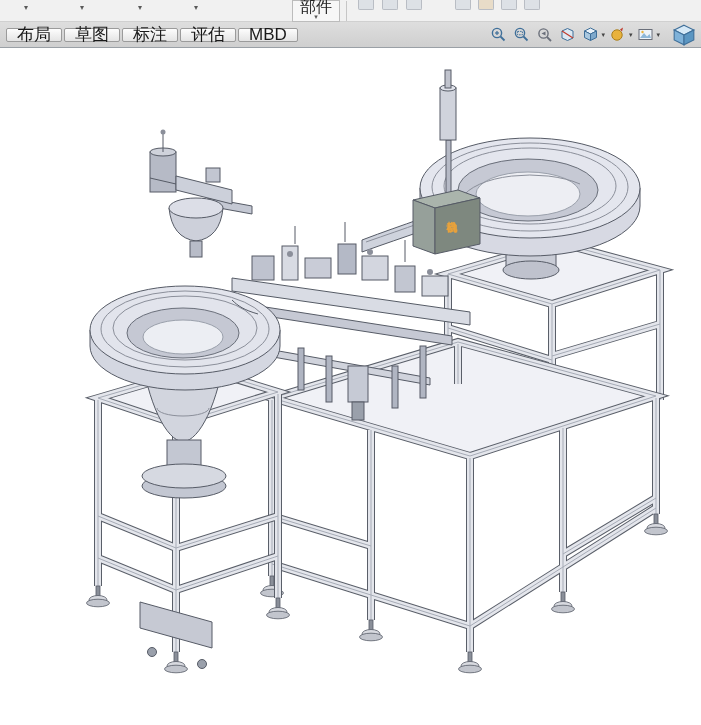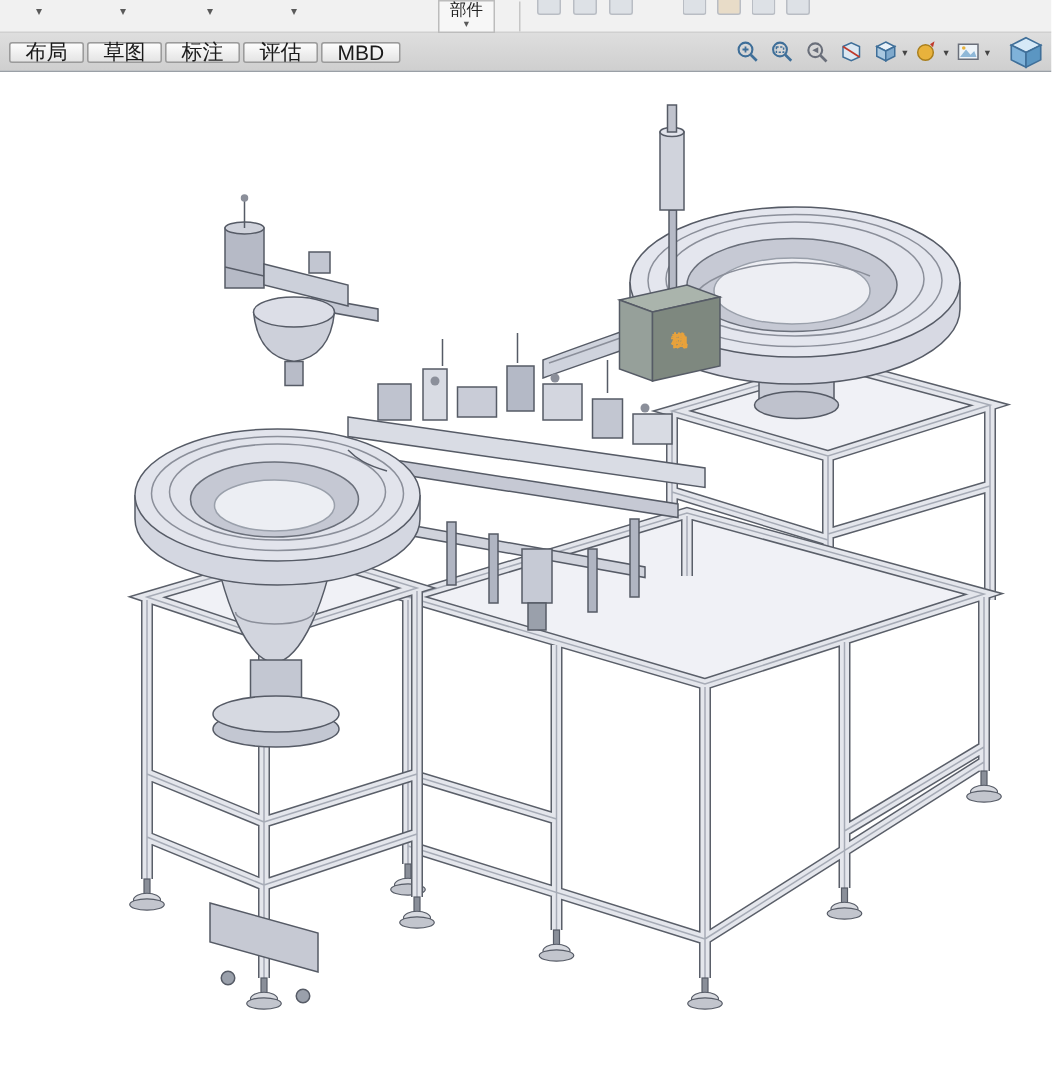--- a/index.html
+++ b/index.html
@@ -4,30 +4,30 @@
 <style>
   html,body{margin:0;padding:0;background:#fff;}
   *{box-sizing:border-box;}
   body{font-family:"Liberation Sans", sans-serif; width:701px; height:725px; overflow:hidden;}
   .app{width:701px;height:725px;display:flex;flex-direction:column;background:#fff;}
 
   
   .ribbon-partial{position:relative;height:22px;background:#f1f1f1;border-bottom:1px solid #d0d0d0;flex:none;}
   .chev{position:absolute;top:3px;font-size:8px;color:#5a5a5a;line-height:10px;}
   .part-btn{position:absolute;left:292px;top:0;height:22px;padding:0 7px;display:flex;flex-direction:column;align-items:center;justify-content:flex-start;border:1px solid #bcbcbc;background:#f7f7f7;cursor:pointer;}
-  .part-btn .lbl{font-size:11px;color:#222;line-height:12px;}
+  .part-btn .lbl{font-size:16px;color:#222;line-height:12px;}
   .part-btn .chev2{font-size:7px;color:#5a5a5a;line-height:7px;}
   .vsep{position:absolute;top:1px;width:1px;height:20px;background:#c6c6c6;}
   .stub{position:absolute;top:0;width:16px;height:10px;background:#dde1e6;border:1px solid #b9bdc4;border-top:none;border-radius:0 0 2px 2px;}
   .stub.warm{background:#e8dcc8;}
 
   
   .tab-bar{height:26px;background:linear-gradient(#dedede,#cfcfcf);display:flex;align-items:center;padding:0 4px 0 6px;flex:none;border-bottom:1px solid #9aa0a6;}
   .tabs{display:flex;align-items:center;height:22px;gap:2px;}
-  .tab{height:14px;padding:0 10px;display:flex;align-items:center;font-size:14px;color:#1a1a1a;background:linear-gradient(#fdfdfd,#e4e4e4);border:1px solid #9b9b9b;border-radius:2px;cursor:pointer;white-space:nowrap;}
+  .tab{height:14px;padding:0 10px;display:flex;align-items:center;font-size:17px;color:#1a1a1a;background:linear-gradient(#fdfdfd,#e4e4e4);border:1px solid #9b9b9b;border-radius:2px;cursor:pointer;white-space:nowrap;}
   .view-tools{margin-left:auto;display:flex;align-items:center;gap:3px;}
   .vt-icon{width:20px;height:20px;display:flex;align-items:center;justify-content:center;cursor:pointer;border-radius:2px;}
   .dd{font-size:7px;color:#444;margin-left:-2px;cursor:pointer;}
   .cube-btn{width:26px;height:24px;display:flex;align-items:center;justify-content:center;margin-left:8px;cursor:pointer;}
 
   
   .viewport{flex:1;background:#ffffff;position:relative;overflow:hidden;}
   .viewport svg{display:block;}
 
   

